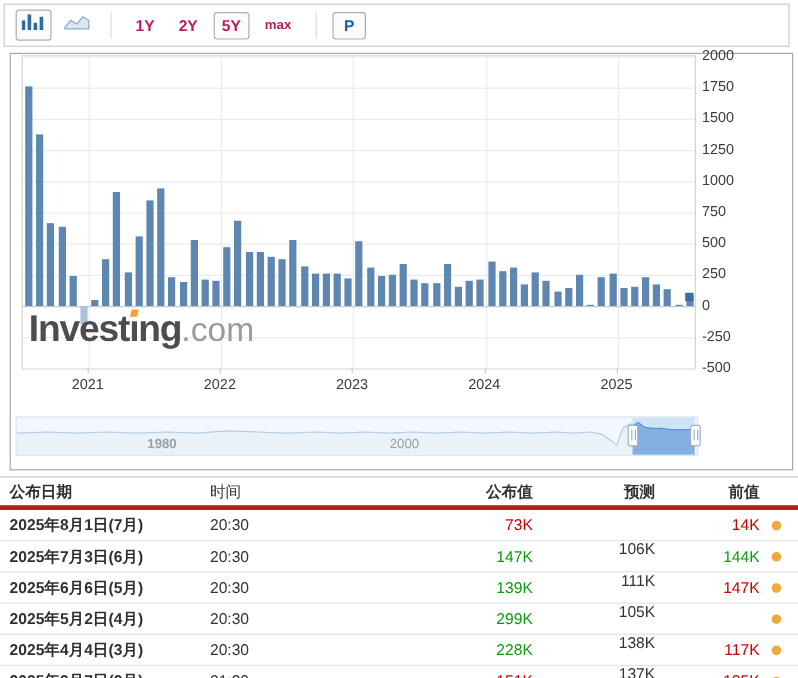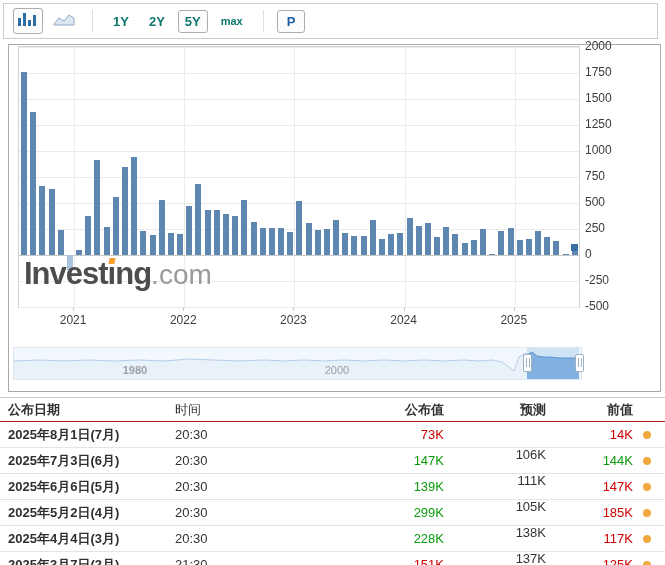--- a/index.html
+++ b/index.html
@@ -6,21 +6,21 @@
   #app{position:relative;width:665px;height:565px;overflow:hidden;background:#fff;
        font-family:"Liberation Sans","DejaVu Sans",sans-serif;color:#333;}
 
   
   .toolbar{position:absolute;left:3px;top:3px;width:655px;height:36px;border:1px solid #ccc;
            background:#fff;display:flex;align-items:center;box-sizing:border-box;}
   .tool-btn{height:26px;min-width:30px;display:flex;align-items:center;justify-content:center;
             border:1px solid transparent;border-radius:3px;margin:0 3px;cursor:pointer;box-sizing:border-box;}
   .tool-btn.boxed{border-color:#adadad;background:#fcfcfc;}
   .tb-sep{width:1px;height:22px;background:#ddd;margin:0 10px;}
-  .rng{color:#0f766e;font-weight:bold;font-size:13px;padding:3px 6px;margin:8px 3px;cursor:pointer;
+  .rng{color:#be185d;font-weight:bold;font-size:13px;padding:3px 6px;margin:8px 3px;cursor:pointer;
        border:1px solid transparent;border-radius:3px;}
   .rng.selected{border-color:#adadad;background:#fcfcfc;}
   .rng.max{font-size:11px;}
   .pbtn{color:#1a5ea8;font-weight:bold;font-size:13px;padding:3px 9px;border:1px solid #adadad;
         border-radius:3px;margin:0 3px;cursor:pointer;background:#fcfcfc;}
   .first-btn{margin-left:9px;}
 
   
   .chart-box{position:absolute;left:8px;top:44px;width:651px;height:346px;border:1px solid #a8a8a8;
              background:#fff;box-sizing:content-box;}
@@ -50,21 +50,21 @@
   .nav-l0{left:103px;font-weight:bold;} .nav-l1{left:305px;} .nav-l2{left:507px;}
   .nav-sel{position:absolute;top:0;height:31px;background:#cfe3f7;}
   .nav-handle{position:absolute;top:6px;width:9px;height:18px;background:#fff;border:1px solid #9fb0c2;
               border-radius:2px;box-sizing:border-box;cursor:ew-resize;}
   .nav-handle::before{content:"";position:absolute;left:2px;top:3px;width:2px;height:9px;
                       border-left:1px solid #9fb0c2;border-right:1px solid #9fb0c2;}
 
   
   .table{position:absolute;left:0;top:397px;width:665px;font-size:13px;}
   .t-head{position:relative;height:23px;line-height:23px;border-top:1px solid #c9c9c9;
-          border-bottom:1px solid #b91c1c;font-weight:bold;color:#333;}
+          border-bottom:4px solid #b91c1c;font-weight:bold;color:#333;}
   .t-row{position:relative;height:25px;line-height:25px;border-bottom:1px solid #e4e4e4;}
   .c-date{position:absolute;left:8px;width:170px;text-align:left;font-weight:bold;color:#2f2f2f;}
   .t-head .c-date{font-weight:bold;}
   .c-time{position:absolute;left:175px;width:80px;text-align:left;color:#333;font-weight:normal;}
   .c-actual{position:absolute;left:352px;width:92px;text-align:right;}
   .c-forecast{position:absolute;left:470px;width:76px;text-align:right;color:#333;}
   .c-prev{position:absolute;left:560px;width:73px;text-align:right;}
   .c-dot{position:absolute;left:643px;top:50%;margin-top:-4px;width:8px;height:8px;border-radius:50%;}
   .val-red{color:#cc0000;} .val-green{color:#0c9b0c;} .val-neutral{color:#333;margin-top:20px;}
 </style>
@@ -260,21 +260,20 @@
           <span class="c-actual val-green">139K</span>
           <span class="c-forecast val-neutral">105K</span>
           <span class="c-prev val-red">147K</span>
           <span class="c-dot" style="background: rgb(240, 169, 60);"></span>
         </div>
         <div class="t-row">
           <span class="c-date">2025年5月2日(4月)</span>
           <span class="c-time">20:30</span>
           <span class="c-actual val-green">299K</span>
           <span class="c-forecast val-neutral">138K</span>
-          <span class="c-prev val-red">185K</span>
           <span class="c-dot" style="background: rgb(240, 169, 60);"></span>
         </div>
         <div class="t-row">
           <span class="c-date">2025年4月4日(3月)</span>
           <span class="c-time">20:30</span>
           <span class="c-actual val-green">228K</span>
           <span class="c-forecast val-neutral">137K</span>
           <span class="c-prev val-red">117K</span>
           <span class="c-dot" style="background: rgb(240, 169, 60);"></span>
         </div>

